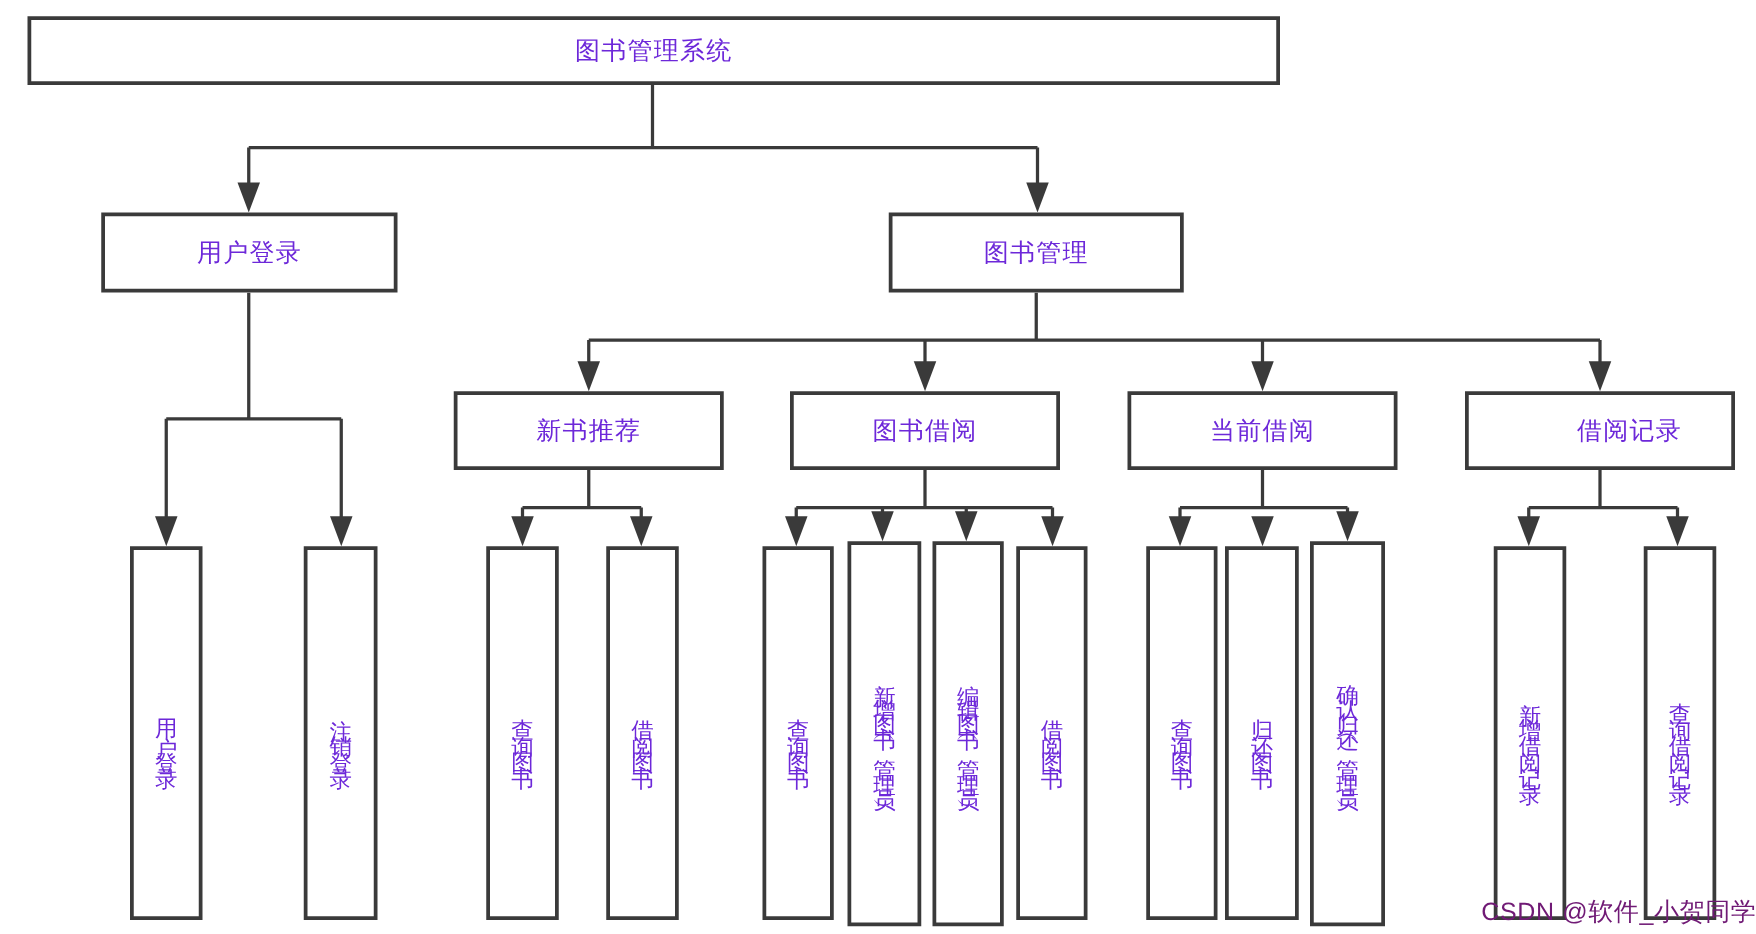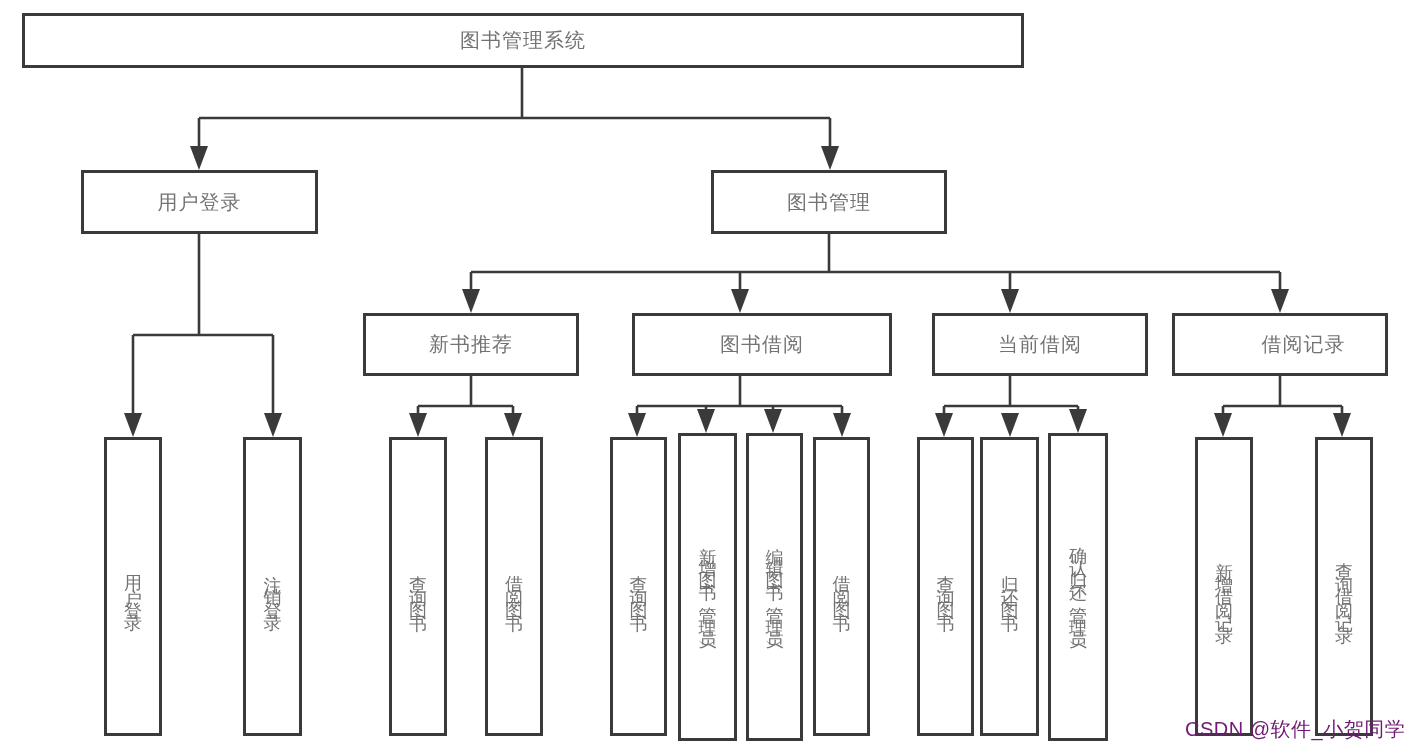--- a/index.html
+++ b/index.html
@@ -19,21 +19,21 @@
     position: absolute;
     left: 0;
     top: 0;
     z-index: 1;
   }
   .node {
     position: absolute;
     box-sizing: border-box;
     background: #ffffff;
     border: 3px solid #3a3a3a;
-    color: #737373;
+    color: #6d28d9;
     display: flex;
     align-items: center;
     justify-content: center;
     z-index: 2;
     font-size: 20px;
     letter-spacing: 1px;
     white-space: nowrap;
   }
   .leaf {
     writing-mode: vertical-rl;
@@ -45,22 +45,22 @@
   .leaf.long {
     letter-spacing: 12px;
   }
   
   .n-root            { left: 22px;   top: 13px;  width: 1002px; height: 55px; }
   
   .n-user-login      { left: 81px;   top: 170px; width: 237px;  height: 64px; }
   .n-book-mgmt       { left: 711px;  top: 170px; width: 236px;  height: 64px; }
   
   .n-new-book        { left: 363px;  top: 313px; width: 216px;  height: 63px; }
-  .n-book-borrow     { left: 632px;  top: 313px; width: 260px;  height: 63px; }
-  .n-current-borrow  { left: 932px;  top: 313px; width: 216px;  height: 63px; }
+  .n-book-borrow     { left: 632px;  top: 313px; width: 216px;  height: 63px; }
+  .n-current-borrow  { left: 902px;  top: 313px; width: 216px;  height: 63px; }
   .n-borrow-record   { left: 1172px; top: 313px; width: 216px;  height: 63px; padding-left: 47px; }
   
   .n-l1  { left: 104px;  top: 437px; width: 58px; height: 299px; }
   .n-l2  { left: 243px;  top: 437px; width: 59px; height: 299px; }
   .n-l3  { left: 389px;  top: 437px; width: 58px; height: 299px; }
   .n-l4  { left: 485px;  top: 437px; width: 58px; height: 299px; }
   .n-l5  { left: 610px;  top: 437px; width: 57px; height: 299px; }
   .n-l6  { left: 678px;  top: 433px; width: 59px; height: 308px; }
   .n-l7  { left: 746px;  top: 433px; width: 57px; height: 308px; }
   .n-l8  { left: 813px;  top: 437px; width: 57px; height: 299px; }

